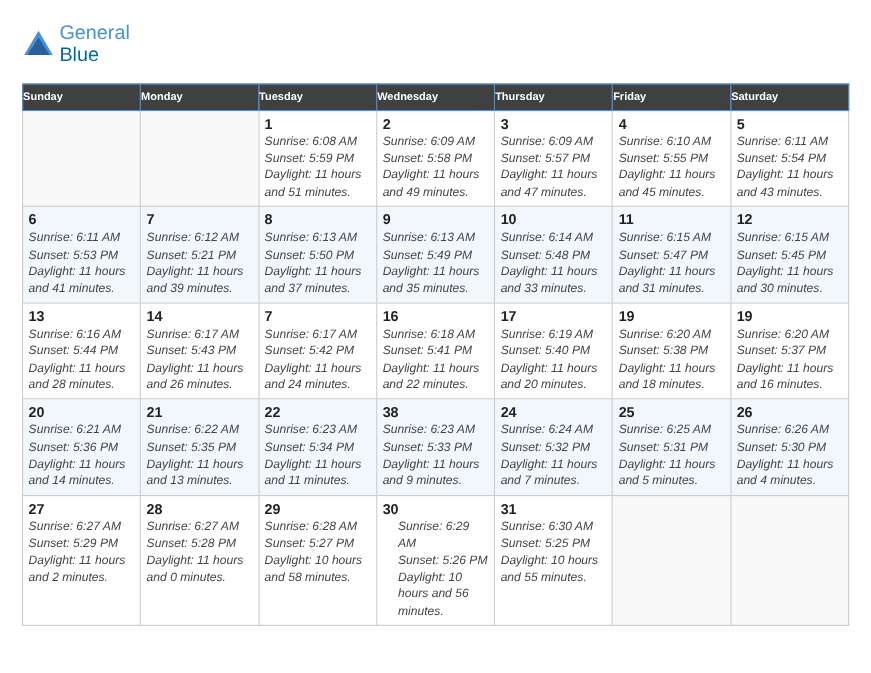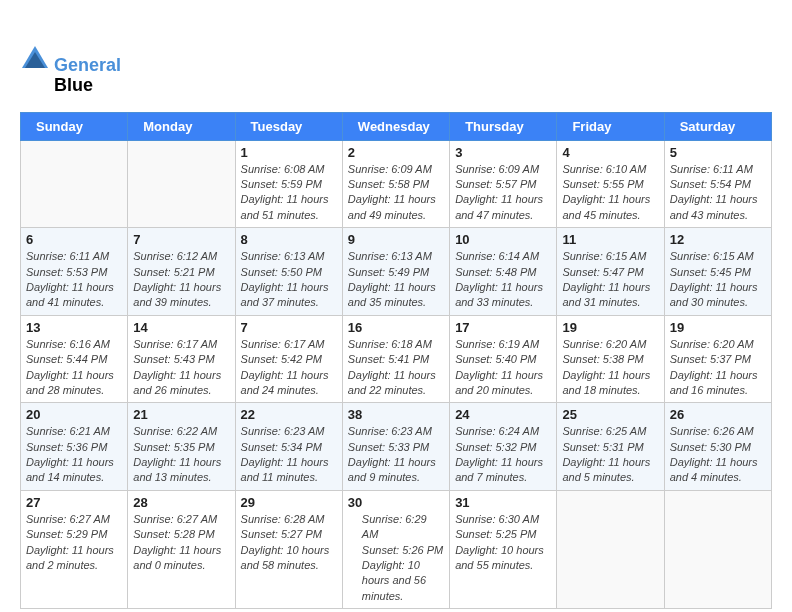--- a/index.html
+++ b/index.html
@@ -16,24 +16,23 @@
       align-items: flex-start;
       margin-bottom: 16px;
     }
     .logo {
       display: flex;
       align-items: center;
       gap: 4px;
     }
     .logo-text {
       font-size: 18px;
-      font-weight: bold;
+      font-weight: normal;
       color: #333;
       line-height: 1.1;
-      margin-top: 36px;
     }
     .logo-text span {
       color: #4a90d9;
     }
     .logo-icon {
       width: 30px;
       height: 28px;
     }
     .title-block {
       text-align: right;
@@ -48,25 +47,25 @@
       font-size: 16px;
       color: #555;
       margin-top: 2px;
     }
     .calendar {
       width: 100%;
       border-collapse: collapse;
       font-size: 11px;
     }
     .calendar th {
-      background: #3b82f6;
+      background: #404040;
       color: #fff;
-      padding: 6px 15px;
+      padding: 6px 0;
       text-align: left;
-      font-size: 13px;
+      font-size: 10px;
       font-weight: bold;
       border: 1px solid #4a90d9;
     }
     .calendar td {
       border: 1px solid #ccc;
       vertical-align: top;
       padding: 4px 5px;
       width: calc(100%/7);
       min-height: 80px;
       background: #fff;
@@ -94,21 +93,21 @@
 <body>
 
 <div class="header">
   <div class="logo">
     <svg class="logo-icon" viewBox="0 0 30 28" xmlns="http://www.w3.org/2000/svg">
       <polygon points="15,2 28,24 2,24" fill="#4a90d9"></polygon>
       <polygon points="15,8 25,24 5,24" fill="#2a6099"></polygon>
     </svg>
     <div class="logo-text">
       <div><span>General</span></div>
-      <div style="color:#000000;">Blue</div>
+      <div style="color:#0369a1;">Blue</div>
     </div>
   </div>
   <div class="title-block">
     <div class="month-title"></div>
     <div class="location-title"></div>
   </div>
 </div>
 
 <table class="calendar">
   <thead>

